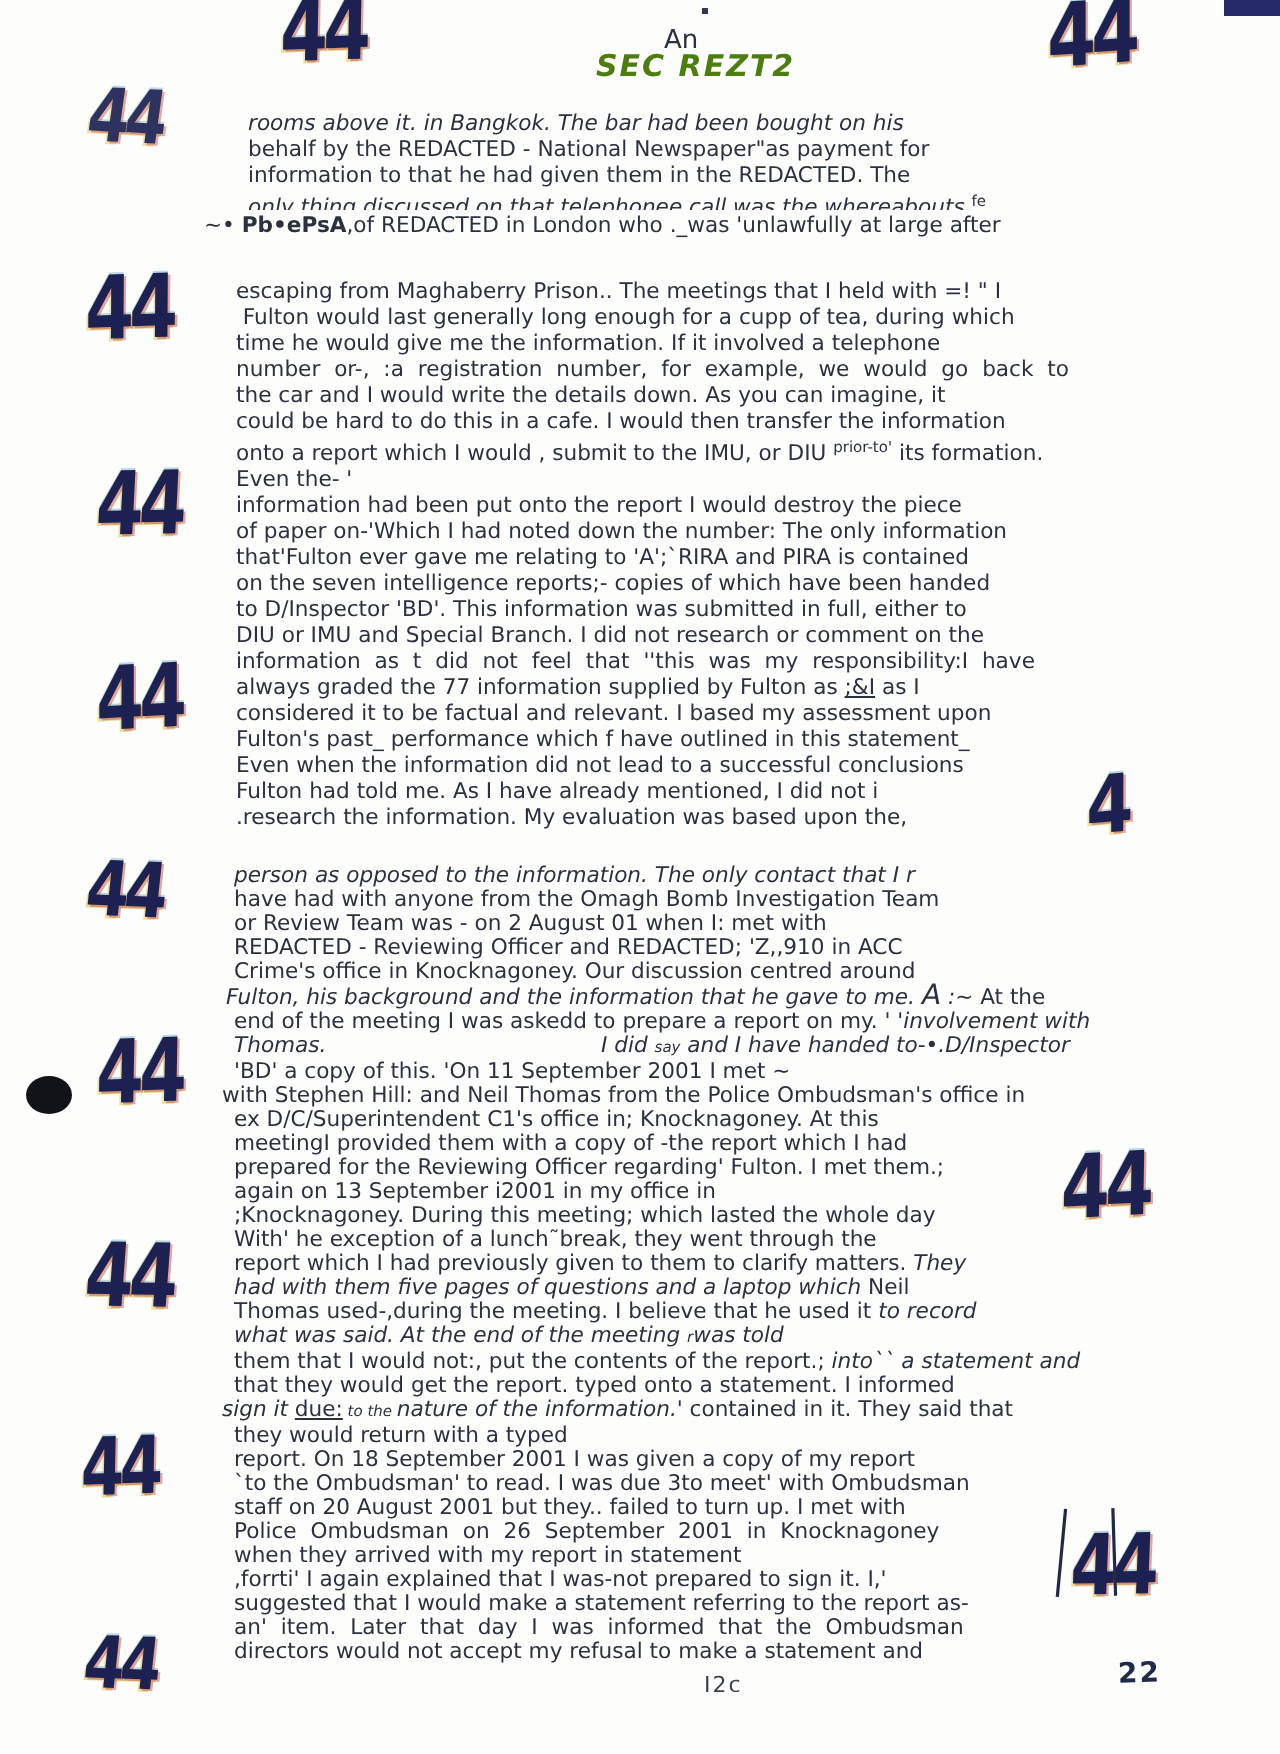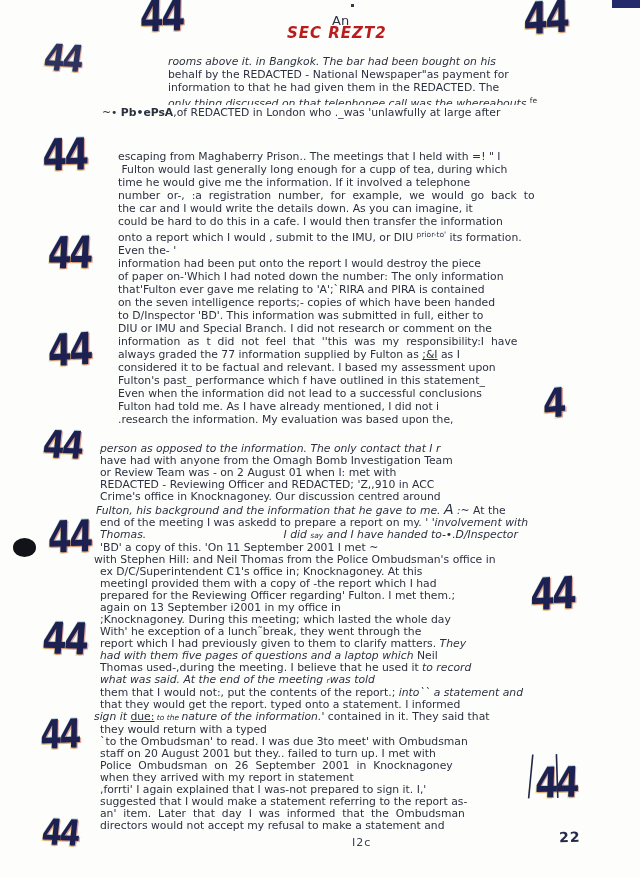--- a/index.html
+++ b/index.html
@@ -5,22 +5,22 @@
   html,body{margin:0;padding:0;background:#e8e8e8;}
   .page{
     position:relative; width:640px; height:877px; margin:0 auto;
     background:#fdfdfb; overflow:hidden;
     font-family:"DejaVu Sans", sans-serif; color:#2c3140;
   }
   
   .hdr-dot{position:absolute; left:351px; top:4px; width:3px; height:3px; background:#333a4a;}
   .hdr-small{position:absolute; left:332px; top:13px; font-size:13px; color:#2a3040;}
   .hdr-title{
-    position:absolute; left:287px; top:24px; font-size:15px;
-    font-style:italic; font-weight:bold; letter-spacing:1px; color:#b91c1c;
+    position:absolute; left:298px; top:24px; font-size:15px;
+    font-style:italic; font-weight:bold; letter-spacing:1px; color:#4d7c0f;
   }
   .corner-mark{position:absolute; right:0; top:0; width:28px; height:8px; background:#242a6a;}
   
   .doc-body{position:absolute; left:100px; top:55px; width:500px; font-size:10.8px; line-height:13px;}
   .block{margin:0;}
   .line{white-space:pre; min-height:1em;}
   .it{font-style:italic;}
   .un{text-decoration:underline;}
   .bo{font-weight:bold;}
   .sup{font-size:7.5px; vertical-align:4px;}
@@ -62,30 +62,30 @@
 <body>
 
 <div class="page">
 
   <div class="hdr-dot"></div>
   <div class="hdr-small">An</div>
   <div class="hdr-title">SEC REZT2</div>
   <div class="corner-mark"></div>
 
   <div class="doc-body">
-      <div class="block" style="margin-left: 68px; line-height: 13px;">
+      <div class="block" style="margin-left: 24px; line-height: 13px;">
         <div class="line"><span class="it">rooms above it. in Bangkok. The bar had been bought on his</span></div>
         <div class="line"><span>behalf by the REDACTED - National Newspaper"as payment for</span></div>
         <div class="line"><span>information to that he had given them in the REDACTED. The</span></div>
         <div class="line clip"><span class="it">only thing discussed on that telephonee call was the whereabouts </span><span class="sup">fe</span><span class="it"> _</span></div>
       </div>
       <div class="block" style="margin-left: 2px; margin-top: 1px; line-height: 13px;">
         <div class="line"><span>~• </span><span class="bo">Pb•ePsA</span><span>,of REDACTED in London who ._was 'unlawfully at large after</span></div>
       </div>
-      <div class="block" style="margin-left: 18px; margin-top: 31px; line-height: 13px;">
+      <div class="block" style="margin-left: 18px; margin-top: 20px; line-height: 13px;">
         <div class="line"><span>escaping from Maghaberry Prison.. The meetings that I held with =! " I</span></div>
         <div class="line"><span> Fulton would last generally long enough for a cupp of tea, during which</span></div>
         <div class="line"><span>time he would give me the information. If it involved a telephone</span></div>
         <div class="line just"><span>number or-, :a registration number, for example, we would go back to</span></div>
         <div class="line"><span>the car and I would write the details down. As you can imagine, it</span></div>
         <div class="line"><span>could be hard to do this in a cafe. I would then transfer the information</span></div>
         <div class="line"><span>onto a report which I would , submit to the IMU, or DIU </span><span class="sup">prior-to'</span><span> its formation.</span></div>
         <div class="line"><span>Even the- '</span></div>
         <div class="line"><span>information had been put onto the report I would destroy the piece</span></div>
         <div class="line"><span>of paper on-'Which I had noted down the number: The only information</span></div>
@@ -94,21 +94,21 @@
         <div class="line"><span>to D/Inspector 'BD'. This information was submitted in full, either to</span></div>
         <div class="line"><span>DIU or IMU and Special Branch. I did not research or comment on the</span></div>
         <div class="line just"><span>information as t did not feel that ''this was my responsibility:I have</span></div>
         <div class="line"><span>always graded the 77 information supplied by Fulton as </span><span class="un">;&amp;I</span><span> as I</span></div>
         <div class="line"><span>considered it to be factual and relevant. I based my assessment upon</span></div>
         <div class="line"><span>Fulton's past_ performance which f have outlined in this statement_</span></div>
         <div class="line"><span>Even when the information did not lead to a successful conclusions</span></div>
         <div class="line"><span>Fulton had told me. As I have already mentioned, I did not i</span></div>
         <div class="line"><span>.research the information. My evaluation was based upon the,</span></div>
       </div>
-      <div class="block" style="margin-top: 17px; line-height: 12px;">
+      <div class="block" style="margin-left: 17px; margin-top: 17px; line-height: 12px;">
         <div class="line"><span class="it">person as opposed to the information. The only contact that I r</span></div>
         <div class="line"><span>have had with anyone from the Omagh Bomb Investigation Team</span></div>
         <div class="line"><span>or Review Team was - on 2 August 01 when I: met with</span></div>
         <div class="line"><span>REDACTED - Reviewing Officer and REDACTED; 'Z,,910 in ACC</span></div>
         <div class="line"><span>Crime's office in Knocknagoney. Our discussion centred around</span></div>
         <div class="line" style="margin-left: -4px;"><span class="it">Fulton, his background and the information that he gave to me. </span><span class="bigi">A</span><span class="it"> :~ </span><span>At the</span></div>
         <div class="line"><span>end of the meeting I was askedd to prepare a report on my. ' </span><span class="it">'involvement with</span></div>
         <div class="line"><span class="it">Thomas.</span><span>                                        </span><span class="it">I did </span><span class="smi">say</span><span class="it"> and I have handed to-•.D/Inspector</span></div>
         <div class="line"><span>'BD' a copy of this. 'On 11 September 2001 I met ~</span></div>
         <div class="line" style="margin-left: -6px;"><span>with Stephen Hill: and Neil Thomas from the Police Ombudsman's office in</span></div>
@@ -119,20 +119,21 @@
         <div class="line"><span>;Knocknagoney. During this meeting; which lasted the whole day</span></div>
         <div class="line"><span>With' he exception of a lunch˜break, they went through the</span></div>
         <div class="line"><span>report which I had previously given to them to clarify matters. </span><span class="it">They</span></div>
         <div class="line"><span class="it">had with them five pages of questions and a laptop which </span><span>Neil</span></div>
         <div class="line"><span>Thomas used-,during the meeting. I believe that he used it </span><span class="it">to record</span></div>
         <div class="line"><span class="it">what was said. At the end of the meeting </span><span class="smi">r</span><span class="it">was told</span></div>
         <div class="line"><span>them that I would not:, put the contents of the report.; </span><span class="it">into`` a statement and</span></div>
         <div class="line"><span>that they would get the report. typed onto a statement. I informed</span></div>
         <div class="line" style="margin-left: -6px;"><span class="it">sign it </span><span class="un">due:</span><span class="smi"> to the </span><span class="it">nature of the information.'</span><span> contained in it. They said that</span></div>
         <div class="line"><span>they would return with a typed</span></div>
+        <div class="line"><span>report. On 18 September 2001 I was given a copy of my report</span></div>
         <div class="line"><span>`to the Ombudsman' to read. I was due 3to meet' with Ombudsman</span></div>
         <div class="line"><span>staff on 20 August 2001 but they.. failed to turn up. I met with</span></div>
         <div class="line just"><span>Police Ombudsman on 26 September 2001 in Knocknagoney</span></div>
         <div class="line"><span>when they arrived with my report in statement</span></div>
         <div class="line"><span>,forrti' I again explained that I was-not prepared to sign it. I,'</span></div>
         <div class="line"><span>suggested that I would make a statement referring to the report as-</span></div>
         <div class="line just"><span>an' item. Later that day I was informed that the Ombudsman</span></div>
         <div class="line"><span>directors would not accept my refusal to make a statement and</span></div>
       </div>
     </div>

